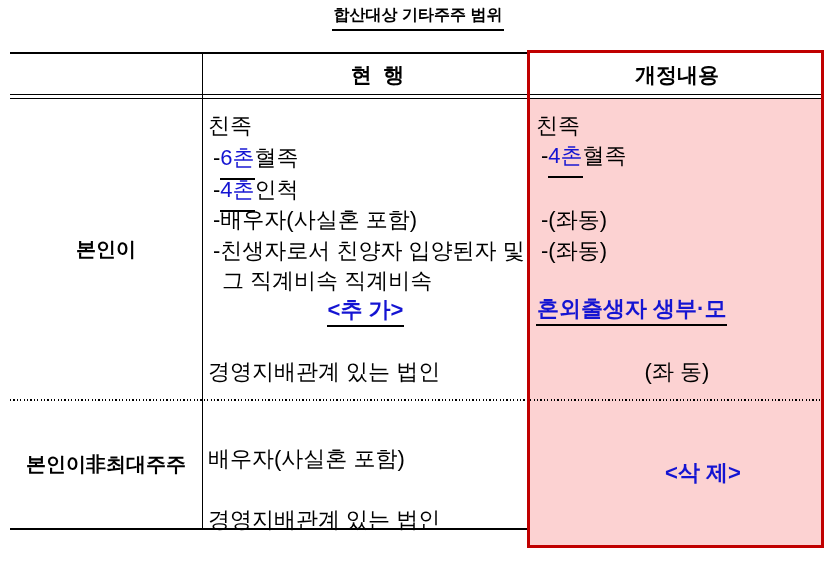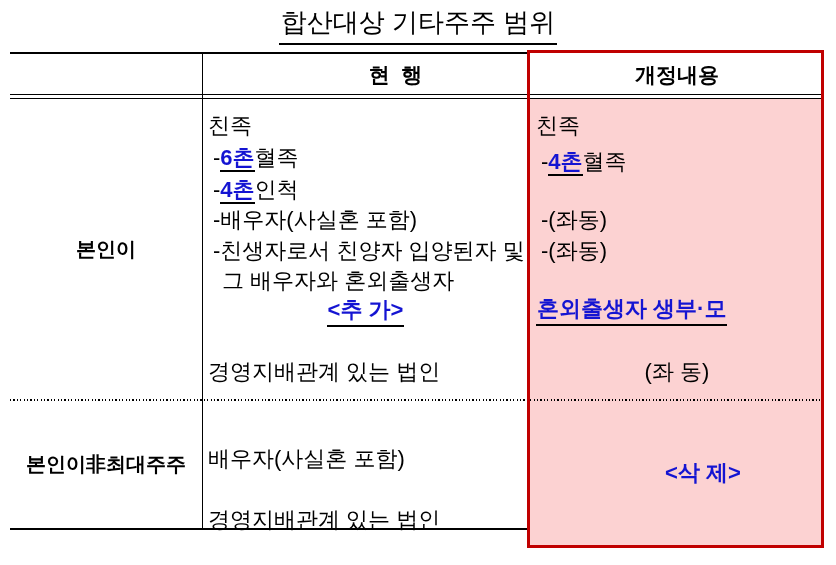--- a/index.html
+++ b/index.html
@@ -6,21 +6,21 @@
   html, body { background: #ffffff; }
   .stage {
     position: relative; width: 836px; height: 565px; background: #ffffff;
     font-family: "Liberation Sans", sans-serif; color: #000; overflow: hidden;
   }
   .abs { position: absolute; }
 
   
   .title-wrap { top: 5px; left: 0; width: 836px; text-align: center; }
   .title-text {
-    display: inline-block; font-size: 26px; font-weight: 400;
+    display: inline-block; font-size: 16px; font-weight: 700;
     border-bottom: 2px solid #000; padding: 0 2px 3px 2px; white-space: pre;
   }
 
   
   .pink-fill { left: 530px; top: 99px; width: 294px; height: 446px; background: #fcd2d2; }
 
   
   .line-top    { left: 10px; top: 52px;  width: 520px; height: 0; border-top: 2px solid #000; }
   .line-double { left: 10px; top: 94px;  width: 814px; height: 5px;
                  border-top: 1.5px solid #000; border-bottom: 1.5px solid #000; }
@@ -29,21 +29,21 @@
   .line-bottom { left: 10px; top: 528px; width: 520px; height: 0; border-top: 2px solid #000; }
   .vline       { left: 202px; top: 52px; width: 0; height: 477px; border-left: 1.5px solid #000; }
 
   
   .red-box { left: 527px; top: 50px; width: 297px; height: 498px;
              border: 3px solid #c00000; pointer-events: none; }
 
   
   .hdr { top: 60px; height: 30px; text-align: center; font-size: 21px; font-weight: 700;
          line-height: 30px; white-space: pre; }
-  .hdr-current { left: 208px; width: 375px; }
+  .hdr-current { left: 190px; width: 375px; }
   .hdr-revised { left: 530px; width: 294px; font-family: Liberation Serif, serif; }
 
   
   .label-cell { left: 10px; width: 192px; display: flex; flex-direction: row;
                 justify-content: center; align-items: center; text-align: center; }
   .label-cell-r1 { top: 99px;  height: 301px; }
   .label-cell-r2 { top: 400px; height: 129px; }
   .label-line { font-size: 20px; font-weight: 700; line-height: 31px; white-space: pre; }
 
   
@@ -52,21 +52,21 @@
   .cell-r1c3 { left: 530px; top: 99px;  width: 294px; height: 301px; }
   .cell-r2c2 { left: 202px; top: 400px; width: 327px; height: 129px; }
   .cell-r2c3 { left: 506px; top: 400px; width: 330px; height: 145px;
                display: flex; align-items: center; justify-content: center; margin-left: 32px; }
 
   .ln { position: absolute; left: 6px; right: 2px; font-size: 22px; line-height: 27px; white-space: pre; }
   .indent1 { left: 11px; }
   .indent2 { left: 20px; }
   .center  { left: 0; right: 0; text-align: center; }
 
-  .hl { color: #1414d2; font-weight: 700; border-bottom: 2px solid #000; padding-bottom: 0px; }
+  .hl { color: #1414d2; font-weight: 400; border-bottom: 2px solid #000; padding-bottom: 8px; }
   .blue-ul { display: inline-block; color: #1414d2; font-weight: 700;
              border-bottom: 2px solid #000; padding: 0 1px 2px 1px; white-space: pre; }
   .blue-plain { color: #1414d2; font-weight: 700; font-size: 22px; white-space: pre; }
 </style>
 </head>
 <body>
 
 <div class="stage">
 
   <div class="abs title-wrap">
@@ -87,28 +87,28 @@
   <div class="abs label-cell label-cell-r1">
     <div class="label-line">본인이</div>
   </div>
 
   <div class="abs cell cell-r1c2">
     <div class="ln" style="top:13px">친족</div>
     <div class="ln indent1" style="top:45px"><span>-</span><span class="hl">6촌</span><span>혈족</span></div>
     <div class="ln indent1" style="top:77px"><span>-</span><span class="hl">4촌</span><span>인척</span></div>
     <div class="ln indent1" style="top:107px">-배우자(사실혼 포함)</div>
     <div class="ln indent1" style="top:138px">-친생자로서 친양자 입양된자 및</div>
-    <div class="ln indent2" style="top:168px">그 배우자와 혼외출생자</div>
+    <div class="ln indent2" style="top:168px">그 직계비속 직계비속</div>
     <div class="ln center" style="top:197px"><span class="blue-ul">&lt;추 가&gt;</span></div>
     <div class="ln" style="top:259px">경영지배관계 있는 법인</div>
   </div>
 
   <div class="abs cell cell-r1c3">
     <div class="ln" style="top:13px">친족</div>
-    <div class="ln indent1" style="top:49px"><span>-</span><span class="hl">4촌</span><span>혈족</span></div>
+    <div class="ln indent1" style="top:43px"><span>-</span><span class="hl">4촌</span><span>혈족</span></div>
     <div class="ln indent1" style="top:107px">-(좌동)</div>
     <div class="ln indent1" style="top:138px">-(좌동)</div>
     <div class="ln" style="top:196px"><span class="blue-ul">혼외출생자 생부·모</span></div>
     <div class="ln center" style="top:259px">(좌 동)</div>
   </div>
 
   <div class="abs label-cell label-cell-r2">
     <div class="label-line">본인이</div>
     <div class="label-line">非최대주주</div>
   </div>

